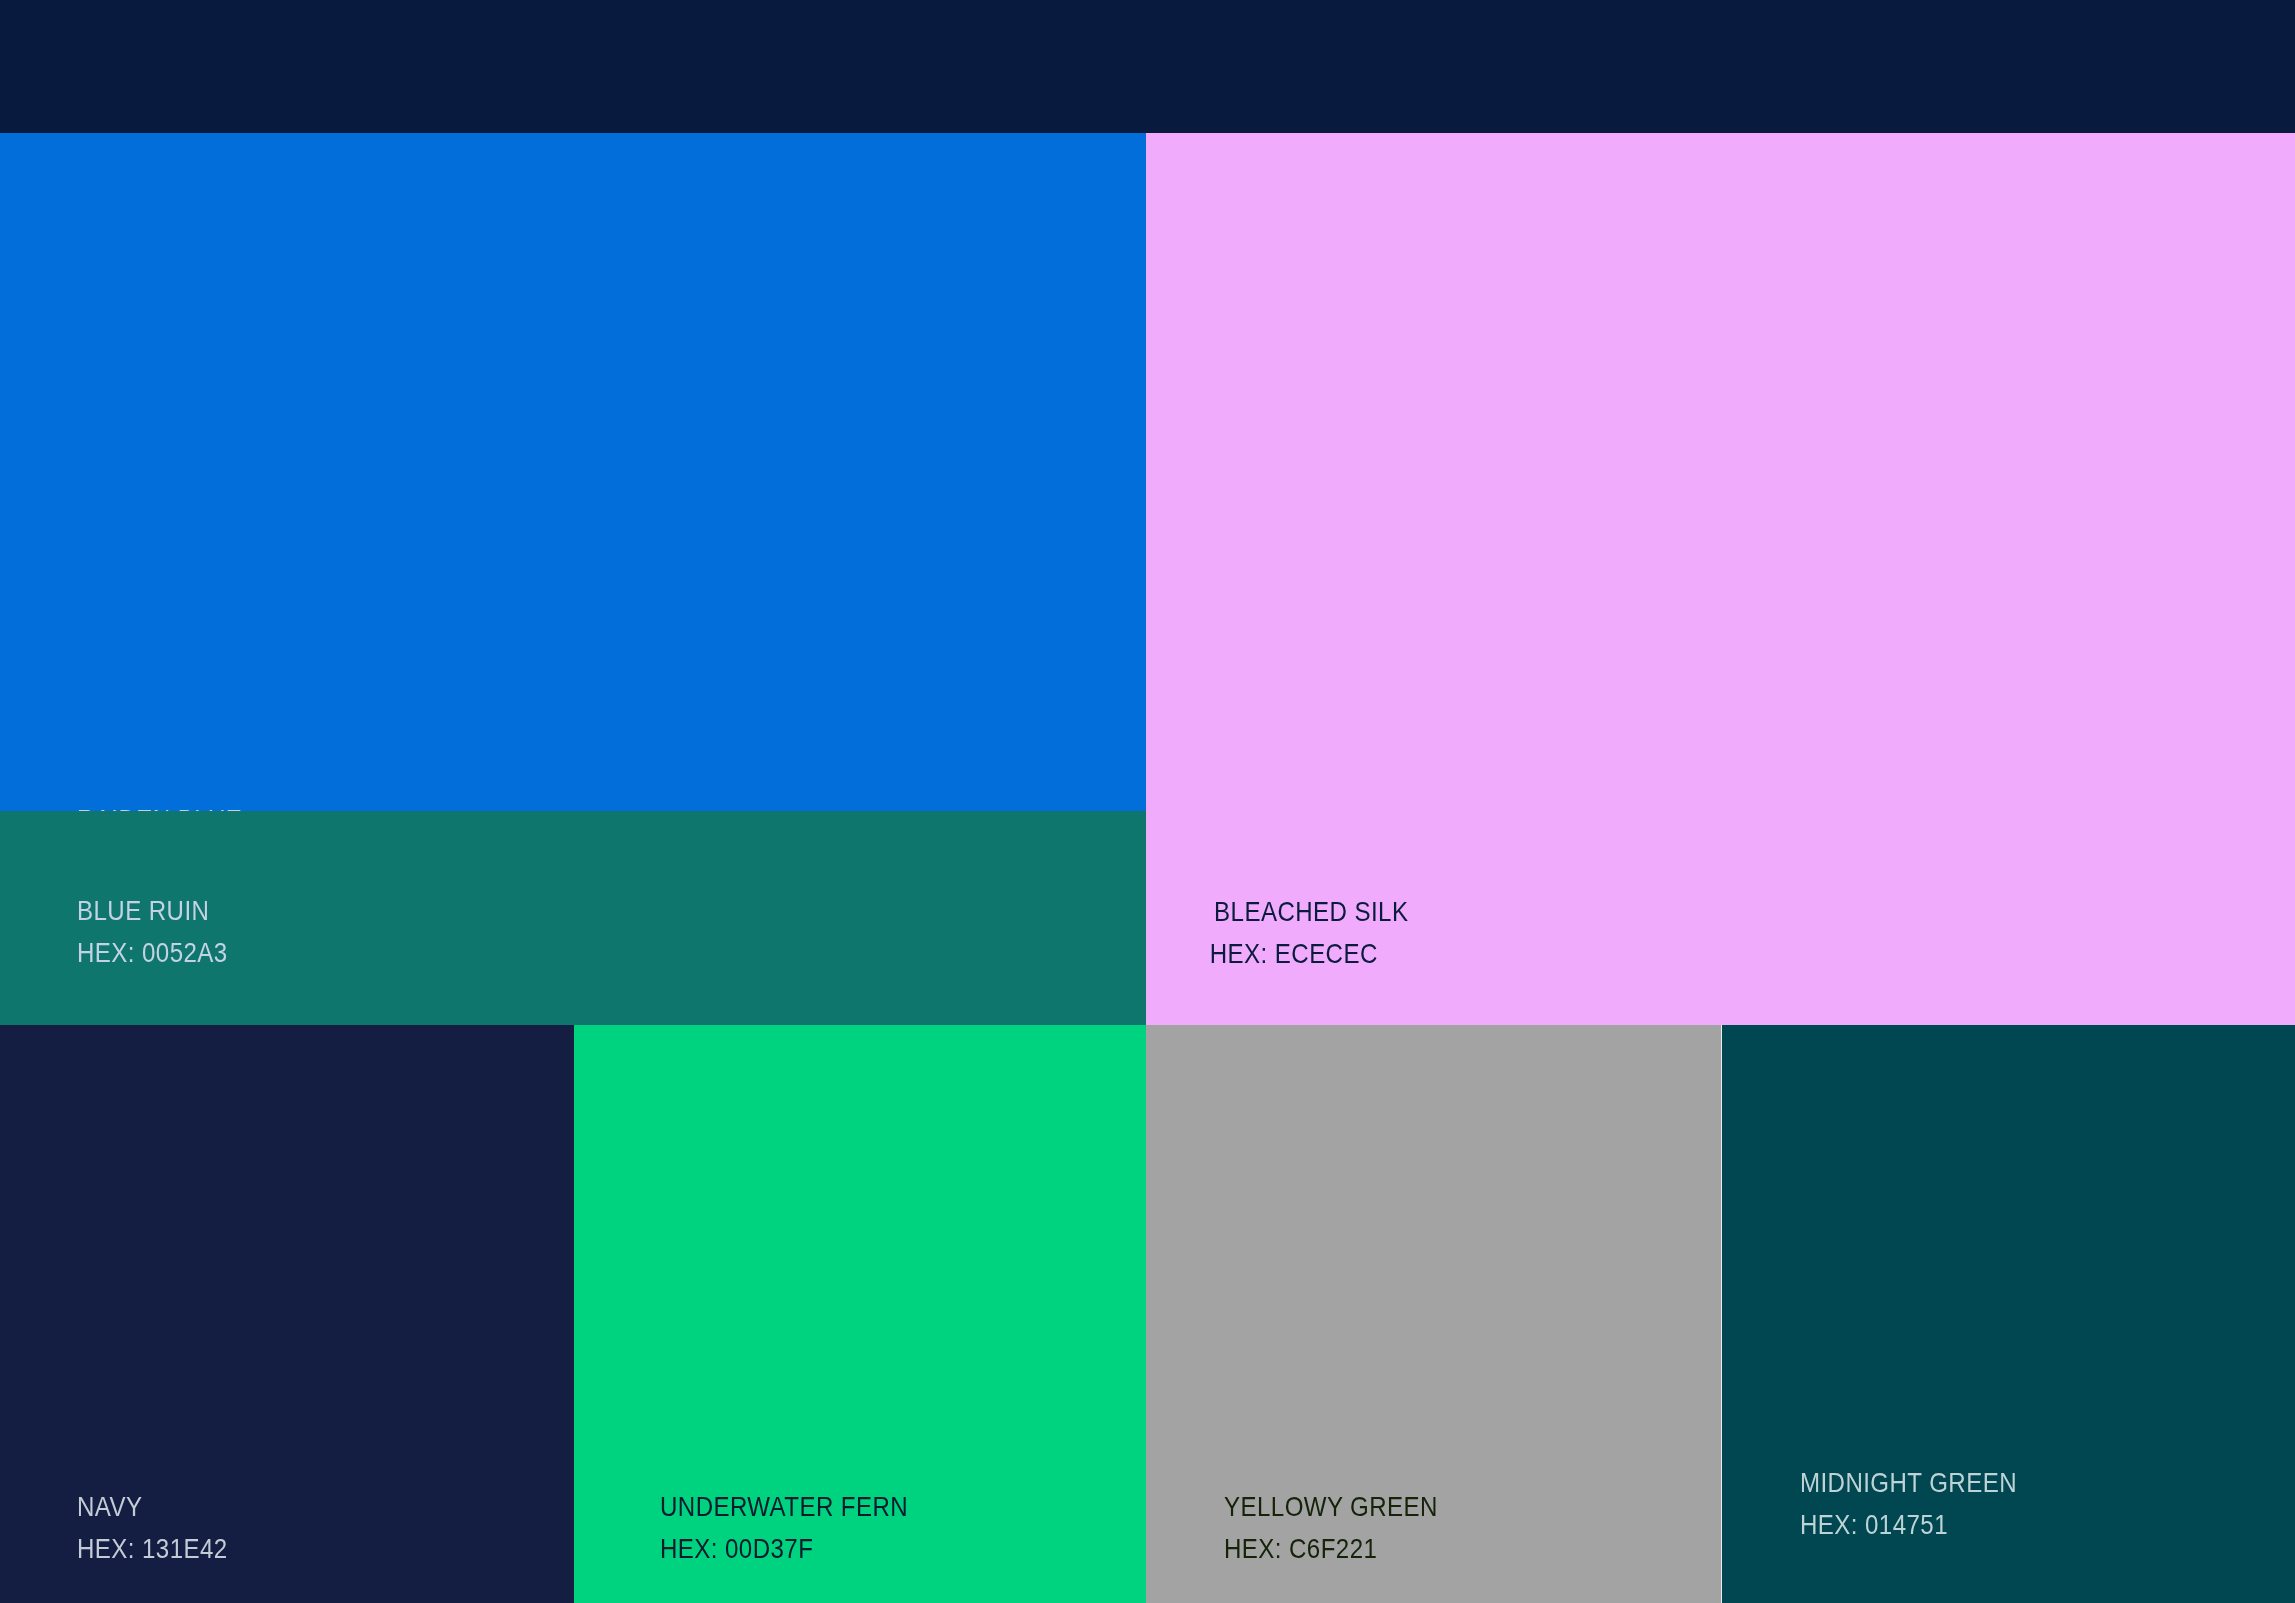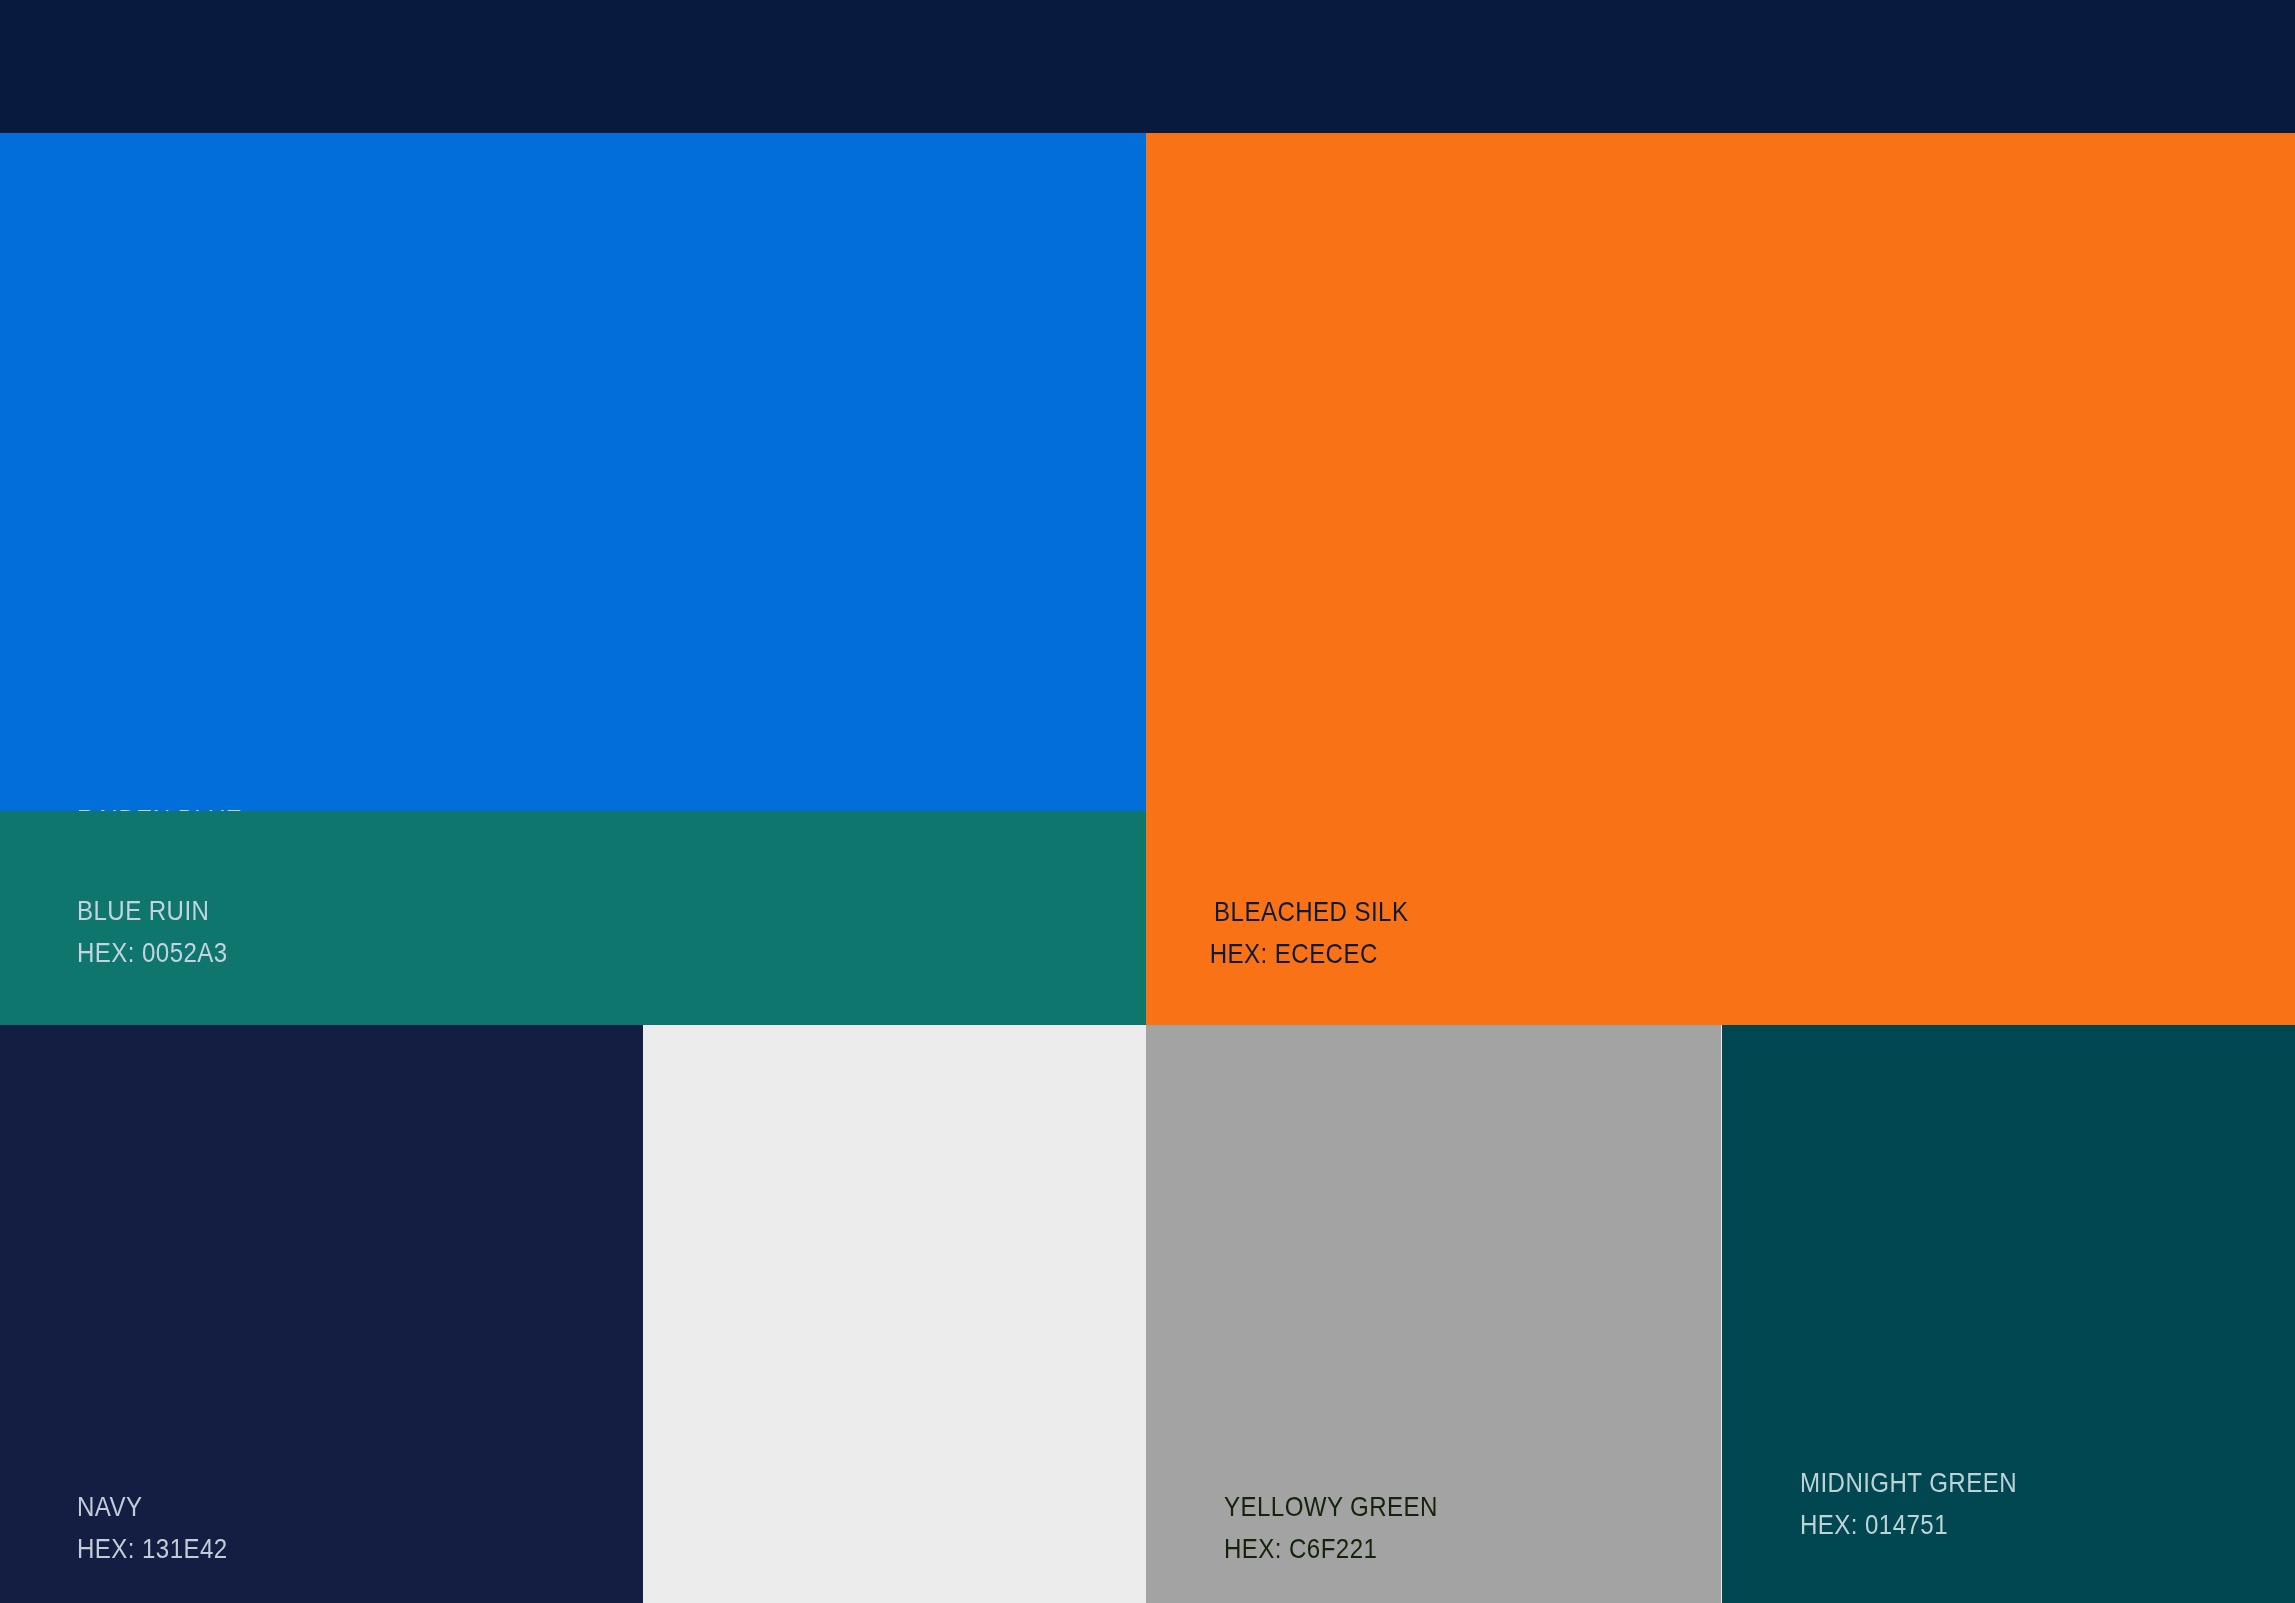--- a/index.html
+++ b/index.html
@@ -72,21 +72,21 @@
     width: 1146px; height: 214px;
     background: #0f766e;
   }
   #sw-blueruin .swatch-caption { top: 86px; padding-left: 77px; }
   #sw-blueruin .swatch-name,
   #sw-blueruin .swatch-hex { color: #C3D3E3; }
 
   #sw-bleached {
     left: 1146px; top: 133px;
     width: 1149px; height: 892px;
-    background: #f97316;
+    background: #f0abfc;
   }
   #sw-bleached .swatch-caption { top: 765px; padding-left: 0.8px; }
   #sw-bleached .swatch-name { color: #0B1B3D; padding-left: 78px; }
   #sw-bleached .swatch-hex  { color: #0B1B3D; padding-left: 73px; }
 
   #sw-navy {
     left: 0; top: 1025px;
     width: 643px; height: 578px;
     background: #131E42;
   }
@@ -149,20 +149,26 @@
     </div>
   </div>
 
   <div class="swatch" id="sw-navy">
     <div class="swatch-caption">
       <span class="swatch-name">NAVY</span>
       <span class="swatch-hex">HEX: 131E42</span>
     </div>
   </div>
 
+  <div class="swatch" id="sw-fern">
+    <div class="swatch-caption">
+      <span class="swatch-name">UNDERWATER FERN</span>
+      <span class="swatch-hex">HEX: 00D37F</span>
+    </div>
+  </div>
 
   <div class="swatch" id="sw-yellowy">
     <div class="swatch-caption">
       <span class="swatch-name">YELLOWY GREEN</span>
       <span class="swatch-hex">HEX: C6F221</span>
     </div>
   </div>
 
   <div class="swatch" id="sw-midnight">
     <div class="swatch-caption">

